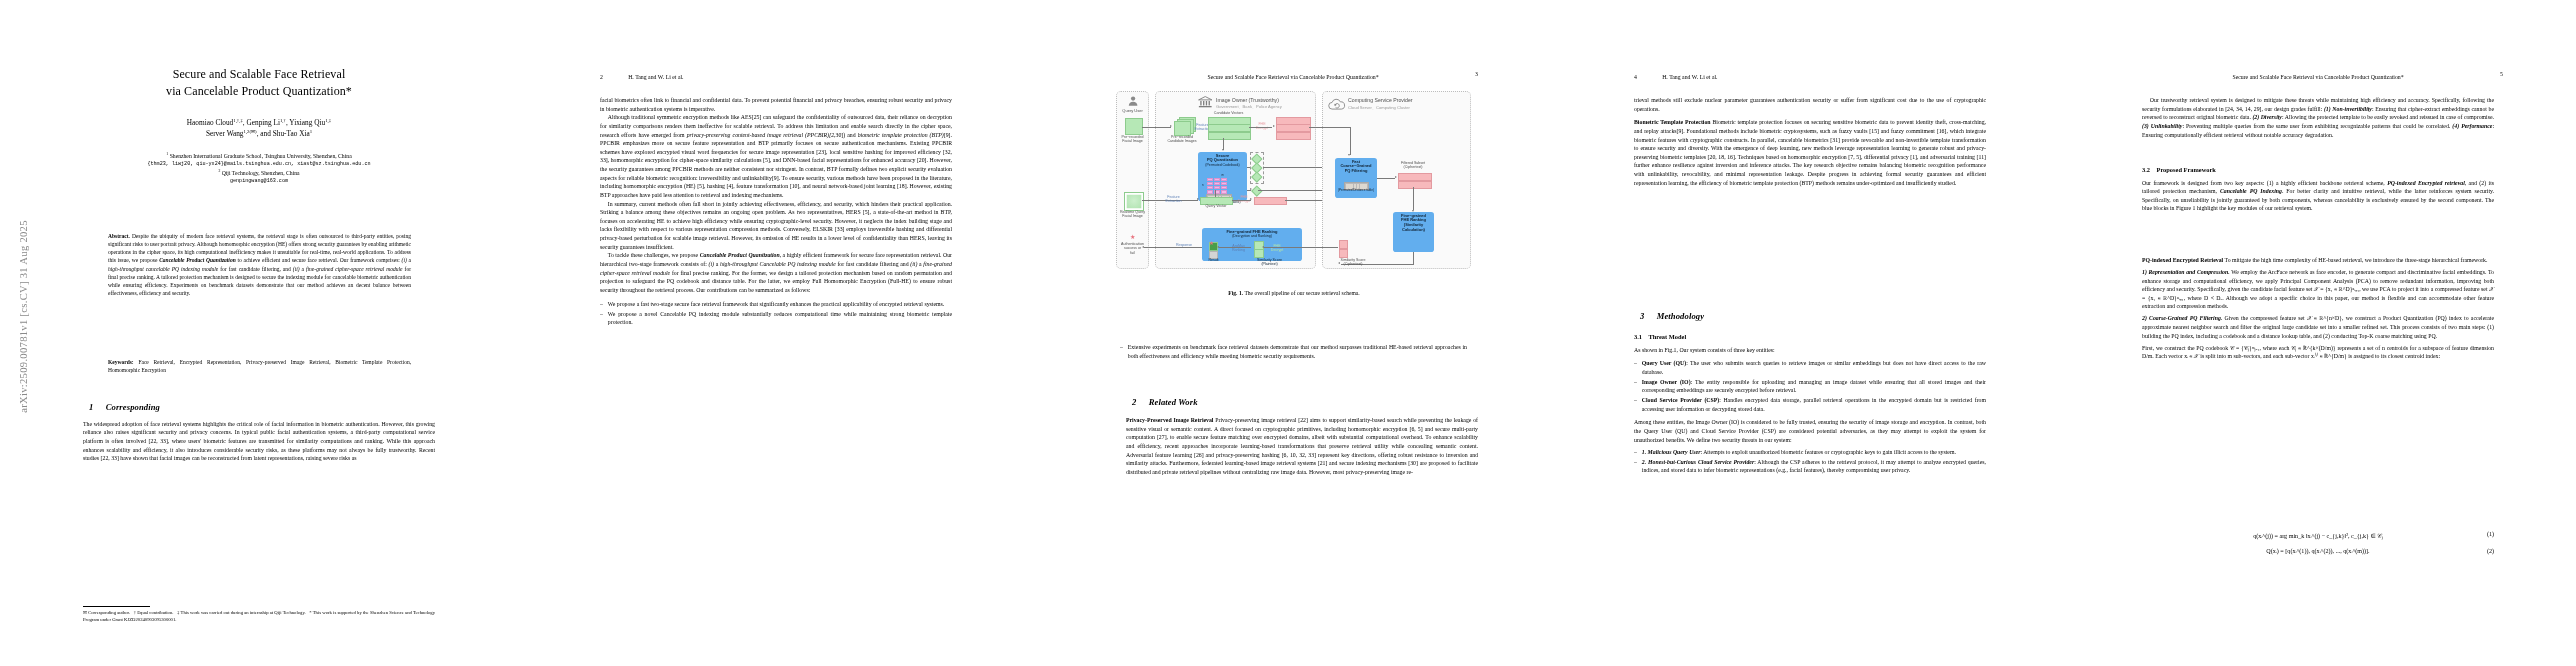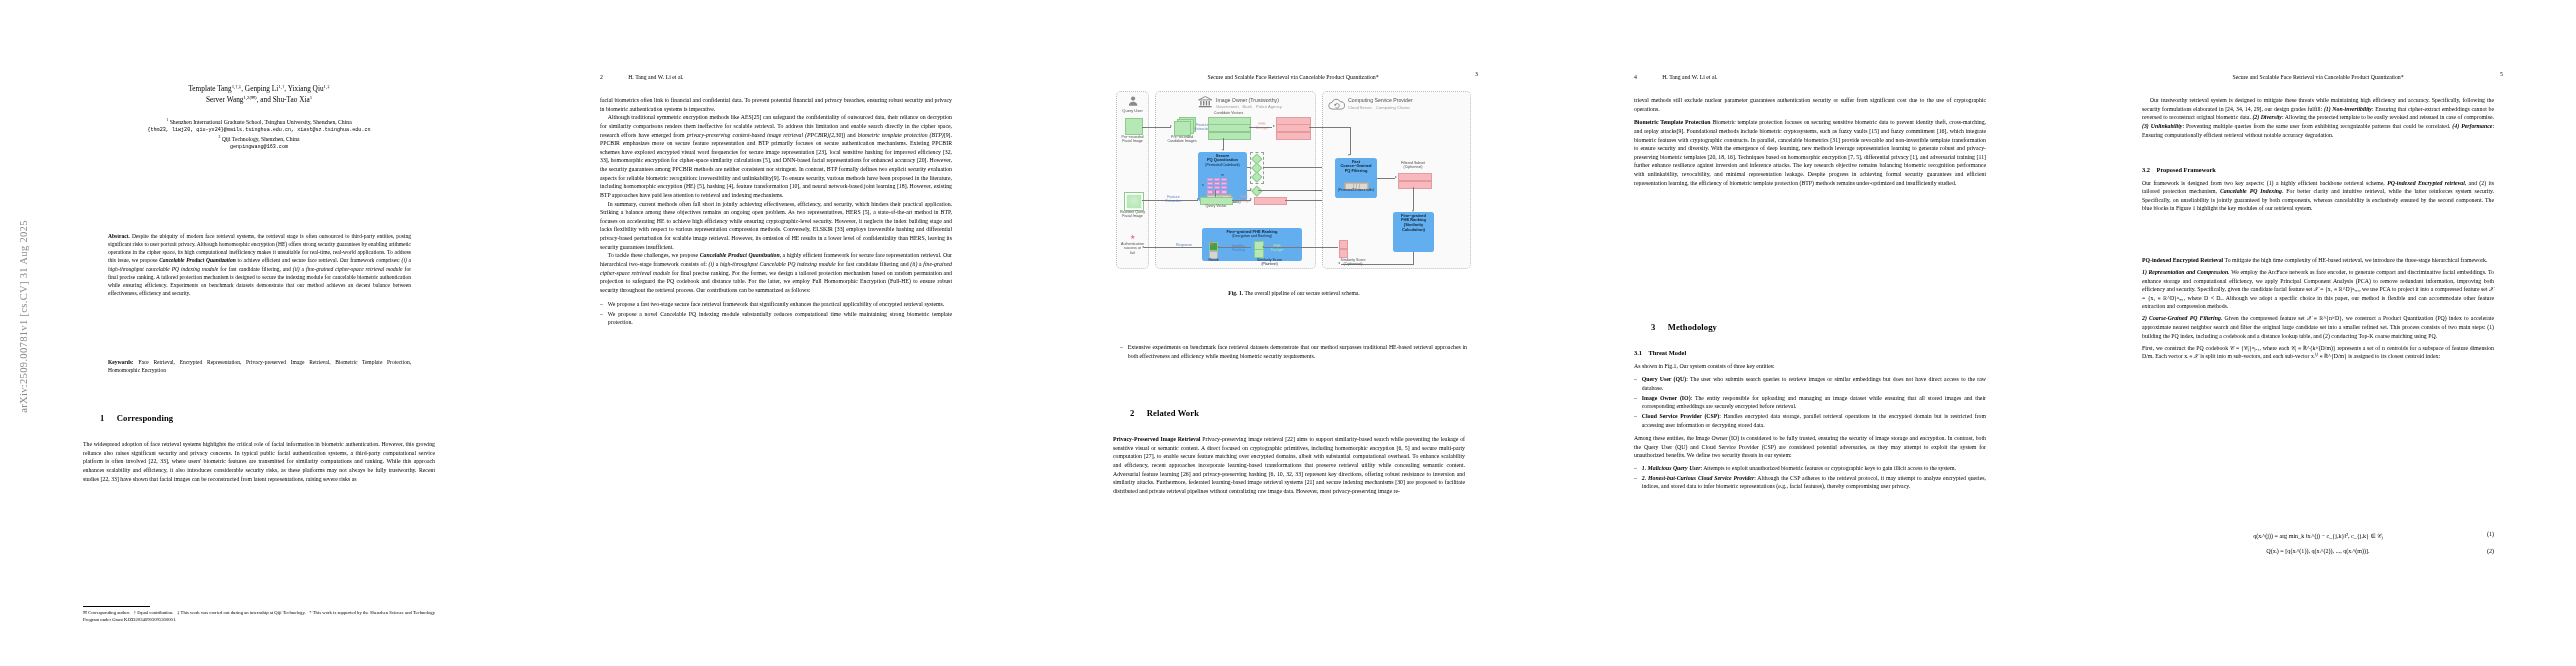--- a/index.html
+++ b/index.html
@@ -25,21 +25,21 @@
 
   .title{text-align:center;font-size:12px;line-height:1.42;font-weight:400;letter-spacing:0.1px;}
   .authors{text-align:center;font-size:7.3px;line-height:1.5;margin-top:18.3px;}
   .affil{text-align:center;font-size:5.7px;line-height:1.55;margin-top:12.2px;}
   .mono{font-family:"Liberation Mono",monospace;font-size:5.1px;}
   sup{font-size:.66em;vertical-align:super;line-height:0;}
 
   .abstract{font-size:5.5px;line-height:1.48;text-align:justify;}
   .abstract b{font-weight:700;}
   .keywords{font-size:5.5px;line-height:1.48;text-align:justify;}
-  .sec-h{font-size:8.6px;font-weight:700;margin:17px;letter-spacing:0.1px;}
+  .sec-h{font-size:8.6px;font-weight:700;margin:6px;letter-spacing:0.1px;font-style:italic;}
   .sec-h .num{display:inline-block;min-width:16.7px;}
   .subsec-h{font-size:6.4px;font-weight:700;margin:0;}
   .subsec-h .num{display:inline-block;min-width:14.5px;}
   .body{font-size:5.8px;line-height:1.49;text-align:justify;}
   .body p{margin:0;text-indent:7.8px;}
   .body p.noind{text-indent:0;}
   .pghead{font-size:5.8px;}
   .pgnum{font-size:5.8px;}
   i{font-style:italic;}
   b{font-weight:700;}
@@ -92,24 +92,28 @@
 </head>
 <body>
 
 <div class="spread">
 
   <div class="page p1">
 
     <div class="arxiv-stamp">arXiv:2509.00781v1  [cs.CV]  31 Aug 2025</div>
 
     <div class="col" style="left:71px;top:66px;width:376px;">
+      <div class="title">
+        <div>Secure and Scalable Face Retrieval</div>
+        <div>via Cancelable Product Quantization*</div>
+      </div>
 
       <div class="authors">
         <div>
-          <span>Template Tang</span><sup>1,†,‡</sup><span>, Genping Li</span><sup>1,†</sup><span>, Yixiang Qiu</span><sup>1,‡</sup>
+          <span>Haomiao Cloud</span><sup>1,†,‡</sup><span>, Genping Li</span><sup>1,†</sup><span>, Yixiang Qiu</span><sup>1,‡</sup>
         </div>
         <div>
           <span>Server Wang</span><sup>1,2(✉)</sup><span>, and Shu-Tao Xia</span><sup>1</sup>
         </div>
       </div>
 
       <div class="affil">
         <div><sup>1</sup> <span>Shenzhen International Graduate School, Tsinghua University, Shenzhen, China</span></div>
         <div class="mono">{thm23, liwj20, qiu-yx24}@mails.tsinghua.edu.cn, xiast@sz.tsinghua.edu.cn</div>
         <div><sup>2</sup> <span>Qiji Technology, Shenzhen, China</span></div>
@@ -366,21 +370,21 @@
 
     <div class="col figcap" style="left:82px;top:290px;width:356px;">
       <b>Fig. 1.</b>
       <span>The overall pipeline of our secure retrieval schema.</span>
     </div>
 
     <div class="col bullets" style="left:86px;top:343px;width:347px;">
       <div class="bitem"><span class="dash">–</span><span>Extensive experiments on benchmark face retrieval datasets demonstrate that our method surpasses traditional HE-based retrieval approaches in both effectiveness and efficiency while meeting biometric security requirements.</span></div>
     </div>
 
-    <div class="col" style="left:79px;top:391px;width:352px;">
+    <div class="col" style="left:92px;top:391px;width:352px;">
       <div class="sec-h">
         <span class="num">2</span><span>Related Work</span>
       </div>
       <div class="body" style="margin-top:9px;">
         <p class="noind"><b>Privacy-Preserved Image Retrieval</b> <span>Privacy-preserving image retrieval [22] aims to support similarity-based search while preventing the leakage of sensitive visual or semantic content. A direct focused on cryptographic primitives, including homomorphic encryption [6, 5] and secure multi-party computation [27], to enable secure feature matching over encrypted domains, albeit with substantial computational overhead. To enhance scalability and efficiency, recent approaches incorporate learning-based transformations that preserve retrieval utility while concealing semantic content. Adversarial feature learning [26] and privacy-preserving hashing [6, 10, 32, 33] represent key directions, offering robust resistance to inversion and similarity attacks. Furthermore, federated learning-based image retrieval systems [21] and secure indexing mechanisms [30] are proposed to facilitate distributed and private retrieval pipelines without centralizing raw image data. However, most privacy-preserving image re-</span></p>
       </div>
     </div>
   </div>
 
   <div class="page p4">

